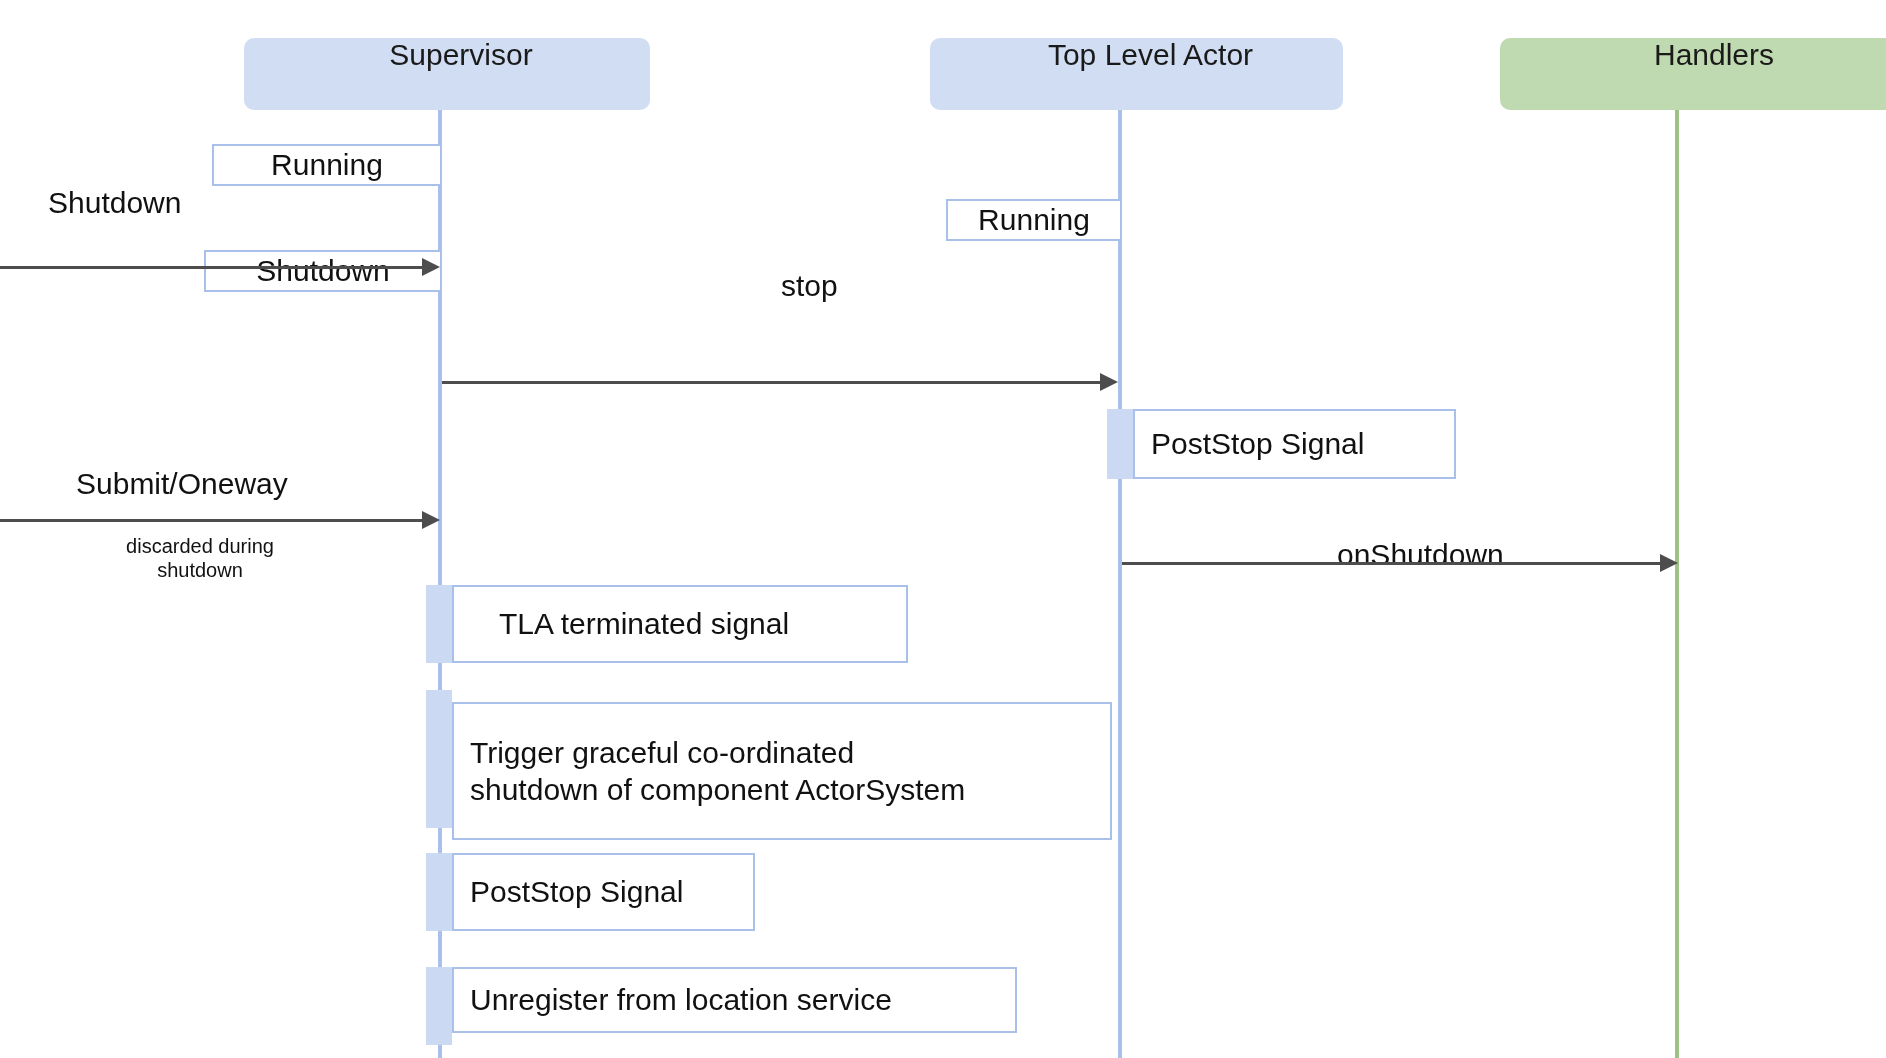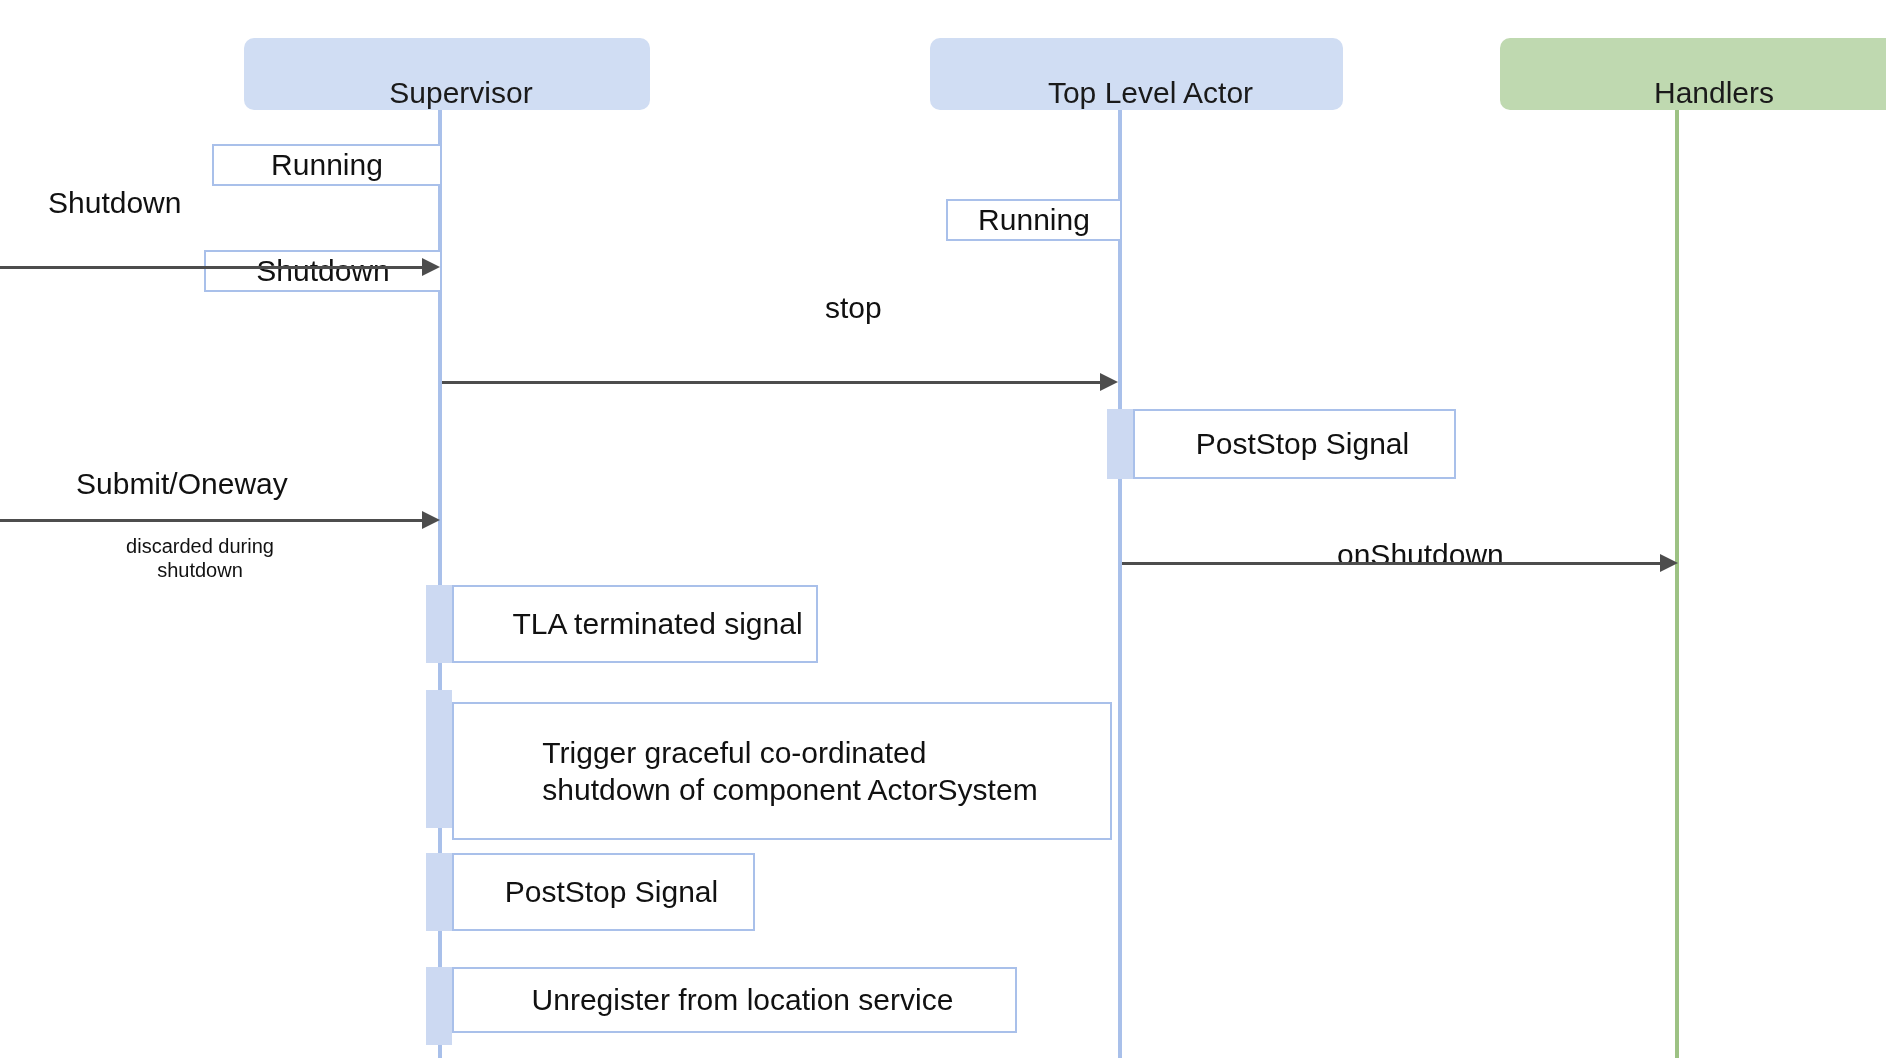--- a/index.html
+++ b/index.html
@@ -8,21 +8,21 @@
     background:#ffffff;
     font-family:"Liberation Sans", sans-serif;
     overflow:hidden;
   }
   #stage{position:relative;width:1886px;height:1058px;}
 
   
   .participant{
     position:absolute;
     border-radius:10px;
-    display:flex;align-items:flex-end;justify-content:center;
+    display:flex;align-items:flex-start;justify-content:center;
     font-size:30px;color:#1a1a1a;
     box-sizing:border-box;
     padding-left:28px;
   }
   .p-blue{background:#d0ddf3;}
   .p-green{background:#bfd9b0;}
 
   
   .lifeline{position:absolute;width:4px;}
   .ll-blue{background:#a9c0ea;}
@@ -35,21 +35,21 @@
   .note{
     position:absolute;
     background:#ffffff;
     border:2px solid #a9c0ea;
     box-sizing:border-box;
     display:flex;align-items:center;
     font-size:30px;color:#111;
     line-height:1.25;
   }
   .note-center{justify-content:center;}
-  .note-left{justify-content:center;padding-left:16px;}
+  .note-left{justify-content:flex-start;padding-left:16px;}
   .note-multi{align-items:center;}
 
   
   .msg-line{position:absolute;height:3px;background:#4d4d4d;}
   .arrowhead{
     position:absolute;width:0;height:0;
     border-top:9px solid transparent;
     border-bottom:9px solid transparent;
     border-left:18px solid #4d4d4d;
   }
@@ -98,21 +98,21 @@
   </div>
 
   <div class="note note-center" style="left:946px;top:199px;width:176px;height:42px;">
     <span>Running</span>
   </div>
 
   <div class="msg-label" style="left:48px;top:186px;">Shutdown</div>
   <div class="msg-line" style="left:0px;top:266px;width:424px;"></div>
   <div class="arrowhead" style="left:422px;top:258px;"></div>
 
-  <div class="msg-label" style="left:781px;top:291px;margin-left:44px;">stop</div>
+  <div class="msg-label" style="left:781px;top:269px;">stop</div>
   <div class="msg-line" style="left:442px;top:381px;width:660px;"></div>
   <div class="arrowhead" style="left:1100px;top:373px;"></div>
 
   <div class="msg-label" style="left:76px;top:467px;">Submit/Oneway</div>
   <div class="msg-line" style="left:0px;top:519px;width:424px;"></div>
   <div class="arrowhead" style="left:422px;top:511px;"></div>
   <div class="msg-label-wrap" style="left:50px;top:535px;width:300px;">
     <div>discarded during</div>
     <div>shutdown</div>
   </div>
@@ -120,21 +120,21 @@
   <div class="activation" style="left:1107px;top:409px;height:70px;"></div>
   <div class="note note-left" style="left:1133px;top:409px;width:323px;height:70px;">
     <span>PostStop Signal</span>
   </div>
 
   <div class="msg-label" style="left:1337px;top:538px;">onShutdown</div>
   <div class="msg-line" style="left:1122px;top:562px;width:540px;"></div>
   <div class="arrowhead" style="left:1660px;top:554px;"></div>
 
   <div class="activation" style="left:426px;top:585px;height:78px;"></div>
-  <div class="note note-left" style="left:452px;top:585px;width:366px;height:78px;padding-left:45px;">
+  <div class="note note-left" style="left:452px;top:585px;width:456px;height:78px;padding-left:45px;">
     <span>TLA terminated signal</span>
   </div>
 
   <div class="activation" style="left:426px;top:690px;height:138px;"></div>
   <div class="note note-left note-multi" style="left:452px;top:690px;width:660px;height:138px;margin-top:12px;">
     <div>
       <div>Trigger graceful co-ordinated</div>
       <div>shutdown of component ActorSystem</div>
     </div>
   </div>

